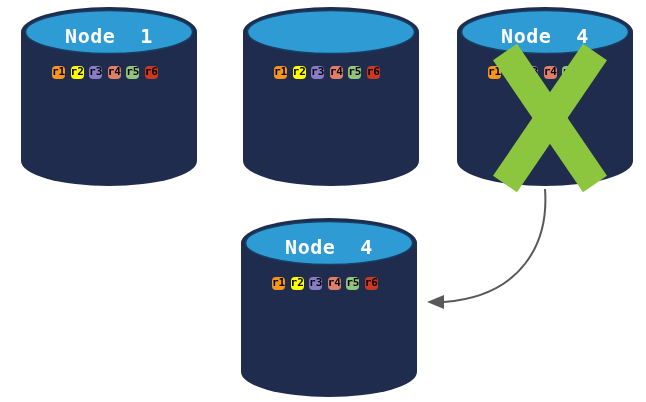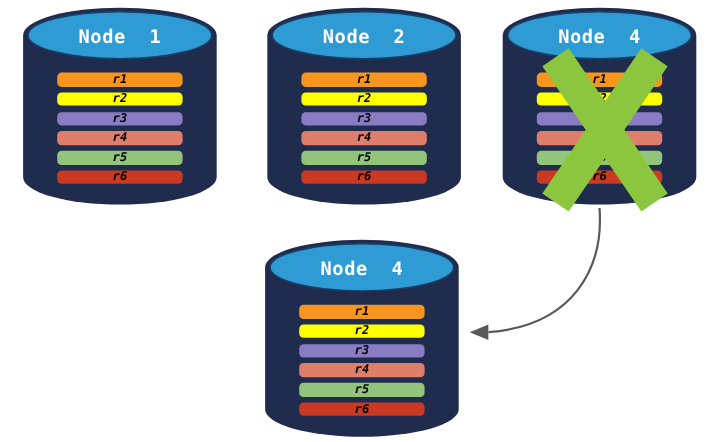--- a/index.html
+++ b/index.html
@@ -7,26 +7,26 @@
     position:relative;width:646px;height:402px;
     background:var(--background,#fff);overflow:hidden;
     font-family:"DejaVu Sans Mono","Liberation Mono",monospace;
   }
   .node{position:absolute;width:178px;height:181px;}
   .cyl{position:absolute;left:0;top:0;width:178px;height:181px;display:block;}
   .cyl-body{fill:var(--cylinder-body,#1F2C4E);}
   .cyl-top{fill:var(--cylinder-top,#2F9BD4);stroke:var(--cylinder-top-border,#173E63);stroke-width:1.5;}
   .node-title{
     position:absolute;left:0;right:0;top:18px;text-align:center;
-    font-weight:bold;font-size:17px;letter-spacing:.5px;
+    font-weight:bold;font-size:20px;letter-spacing:.5px;
     color:var(--title-text,#fff);white-space:pre;
   }
   .bars{
     position:absolute;left:32px;top:60px;width:114px;
-    display:flex;flex-direction:column;gap:5.3px;font-style:italic;
+    display:flex;flex-direction:row;gap:5.3px;
   }
   .bar{
     height:12.5px;line-height:12.5px;border-radius:4px;
     text-align:center;font-size:11px;font-weight:bold;
     color:var(--bar-text,#000);
   }
   .fail-x{position:absolute;left:34px;top:40px;width:120px;height:144px;overflow:visible;}
   .x-line{stroke:var(--failure-x,#8CC63E);stroke-width:29;}
   .arrow-svg{position:absolute;left:0;top:0;width:646px;height:402px;pointer-events:none;}
   .arrow-line{fill:none;stroke:var(--arrow,#595959);stroke-width:2;}
@@ -51,21 +51,20 @@
       <div class="bar" style="background-color: rgb(146, 196, 124);">r5</div>
       <div class="bar" style="background-color: rgb(202, 58, 35);">r6</div>
     </div>
   </div>
 
   <div class="node" style="left:242px;top:6px">
     <svg class="cyl" viewBox="0 0 178 181">
       <path class="cyl-body" d="M1 26 L1 155 A88 25 0 0 0 177 155 L177 26 A88 25 0 0 0 1 26 Z"></path>
       <ellipse class="cyl-top" cx="89" cy="26" rx="83.5" ry="21.5"></ellipse>
     </svg>
-    <div class="node-title">Node  2</div>
     <div class="bars">
       <div class="bar" style="background-color: rgb(247, 149, 29);">r1</div>
       <div class="bar" style="background-color: rgb(255, 255, 0);">r2</div>
       <div class="bar" style="background-color: rgb(138, 124, 196);">r3</div>
       <div class="bar" style="background-color: rgb(223, 126, 106);">r4</div>
       <div class="bar" style="background-color: rgb(146, 196, 124);">r5</div>
       <div class="bar" style="background-color: rgb(202, 58, 35);">r6</div>
     </div>
   </div>
 

